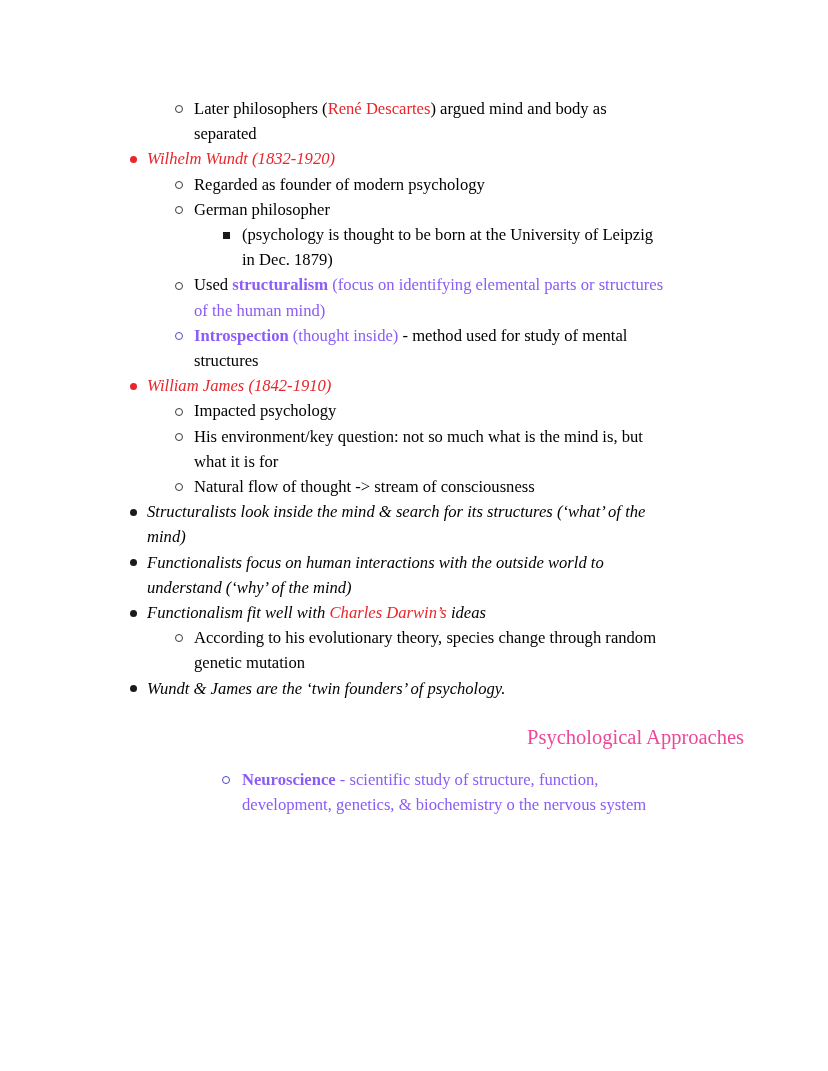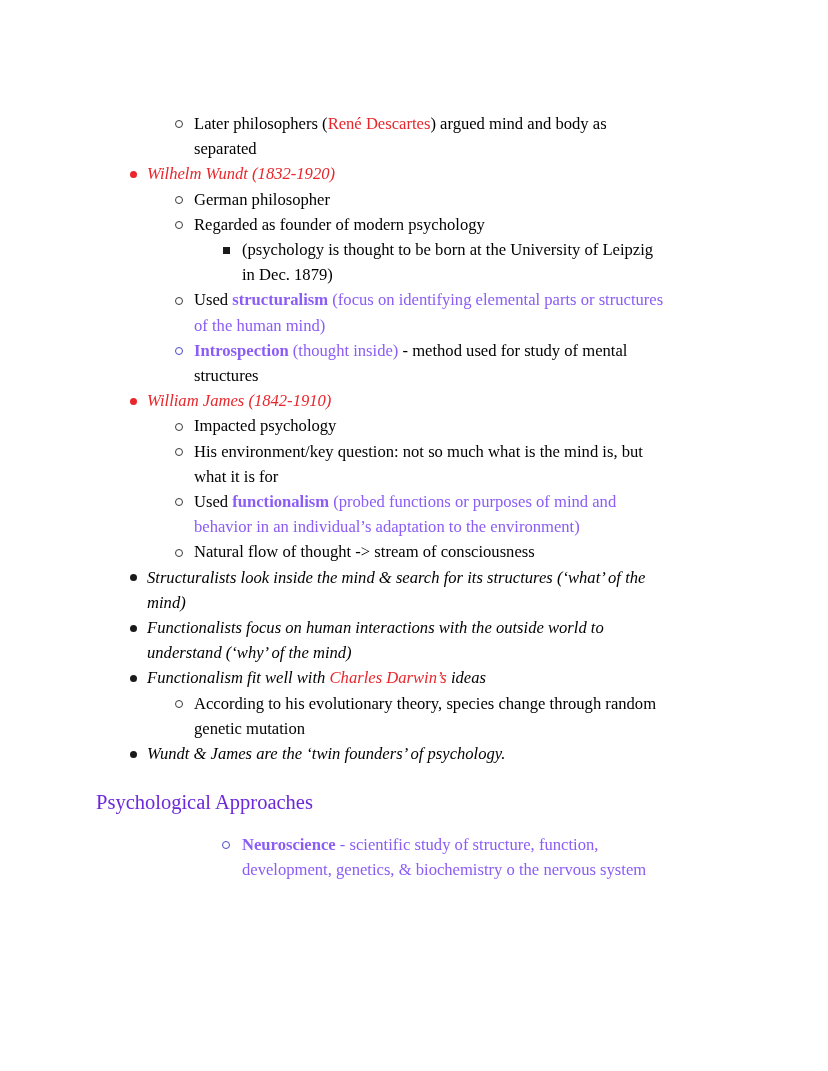--- a/index.html
+++ b/index.html
@@ -14,21 +14,21 @@
   #page {
     position: relative;
     width: 828px;
     height: 1071px;
     background: #ffffff;
     overflow: hidden;
   }
   .doc-body {
     position: absolute;
     left: 0;
-    top: 15px;
+    top: 0;
     width: 744px;
   }
 
   
   .li {
     position: relative;
     font-size: 16.6px;
     line-height: 25.2px;
     margin: 0;
     padding: 0;
@@ -91,25 +91,26 @@
   }
 
   
   .red   { color: #e8262b; }
   .blue  { color: #8b5cf6; }
   .b     { font-weight: bold; }
 
   
   .heading {
     position: relative;
-    margin-left: 96px;
+    margin-left: 76px;
     font-size: 20.5px;
     line-height: 28px;
-    color: #6d28d9;
+    color: #ec4899;
     font-weight: normal;
+    text-align: right;
   }
 
   .sp-before-heading { height: 22px; }
 </style>
 </head>
 <body>
 
 <div id="page">
   <div class="doc-body" style="padding-top:96px;">
 
@@ -118,26 +119,26 @@
       <span class="txt"><span>Later philosophers (</span><span class="red">René Descartes</span><span>) argued mind and body as separated</span></span>
     </div>
 
     <div class="li lvl1">
       <span class="marker"><span class="disc disc-red"></span></span>
       <span class="txt red">Wilhelm Wundt (1832-1920)</span>
     </div>
 
     <div class="li lvl2">
       <span class="marker"><span class="ring"></span></span>
+      <span class="txt">Regarded as founder of modern psychology</span>
+    </div>
+
+    <div class="li lvl2">
+      <span class="marker"><span class="ring"></span></span>
       <span class="txt">German philosopher</span>
-    </div>
-
-    <div class="li lvl2">
-      <span class="marker"><span class="ring"></span></span>
-      <span class="txt">Regarded as founder of modern psychology</span>
     </div>
 
     <div class="li lvl3">
       <span class="marker"><span class="square"></span></span>
       <span class="txt">(psychology is thought to be born at the University of Leipzig in Dec. 1879)</span>
     </div>
 
     <div class="li lvl2">
       <span class="marker"><span class="ring"></span></span>
       <span class="txt"><span>Used </span><span class="blue b">structuralism</span><span class="blue"> (focus on identifying elemental parts or structures of the human mind)</span></span>
@@ -156,24 +157,20 @@
     <div class="li lvl2">
       <span class="marker"><span class="ring"></span></span>
       <span class="txt">Impacted psychology</span>
     </div>
 
     <div class="li lvl2">
       <span class="marker"><span class="ring"></span></span>
       <span class="txt">His environment/key question: not so much what is the mind is, but what it is for</span>
     </div>
 
-    <div class="li lvl2">
-      <span class="marker"><span class="ring"></span></span>
-      <span class="txt"><span>Used </span><span class="blue b">functionalism</span><span class="blue"> (probed functions or purposes of mind and behavior in an individual’s adaptation to the environment)</span></span>
-    </div>
 
     <div class="li lvl2">
       <span class="marker"><span class="ring"></span></span>
       <span class="txt">Natural flow of thought -&gt; stream of consciousness</span>
     </div>
 
     <div class="li lvl1">
       <span class="marker"><span class="disc disc-black"></span></span>
       <span class="txt">Structuralists look inside the mind &amp; search for its structures (‘what’ of the mind)</span>
     </div>

